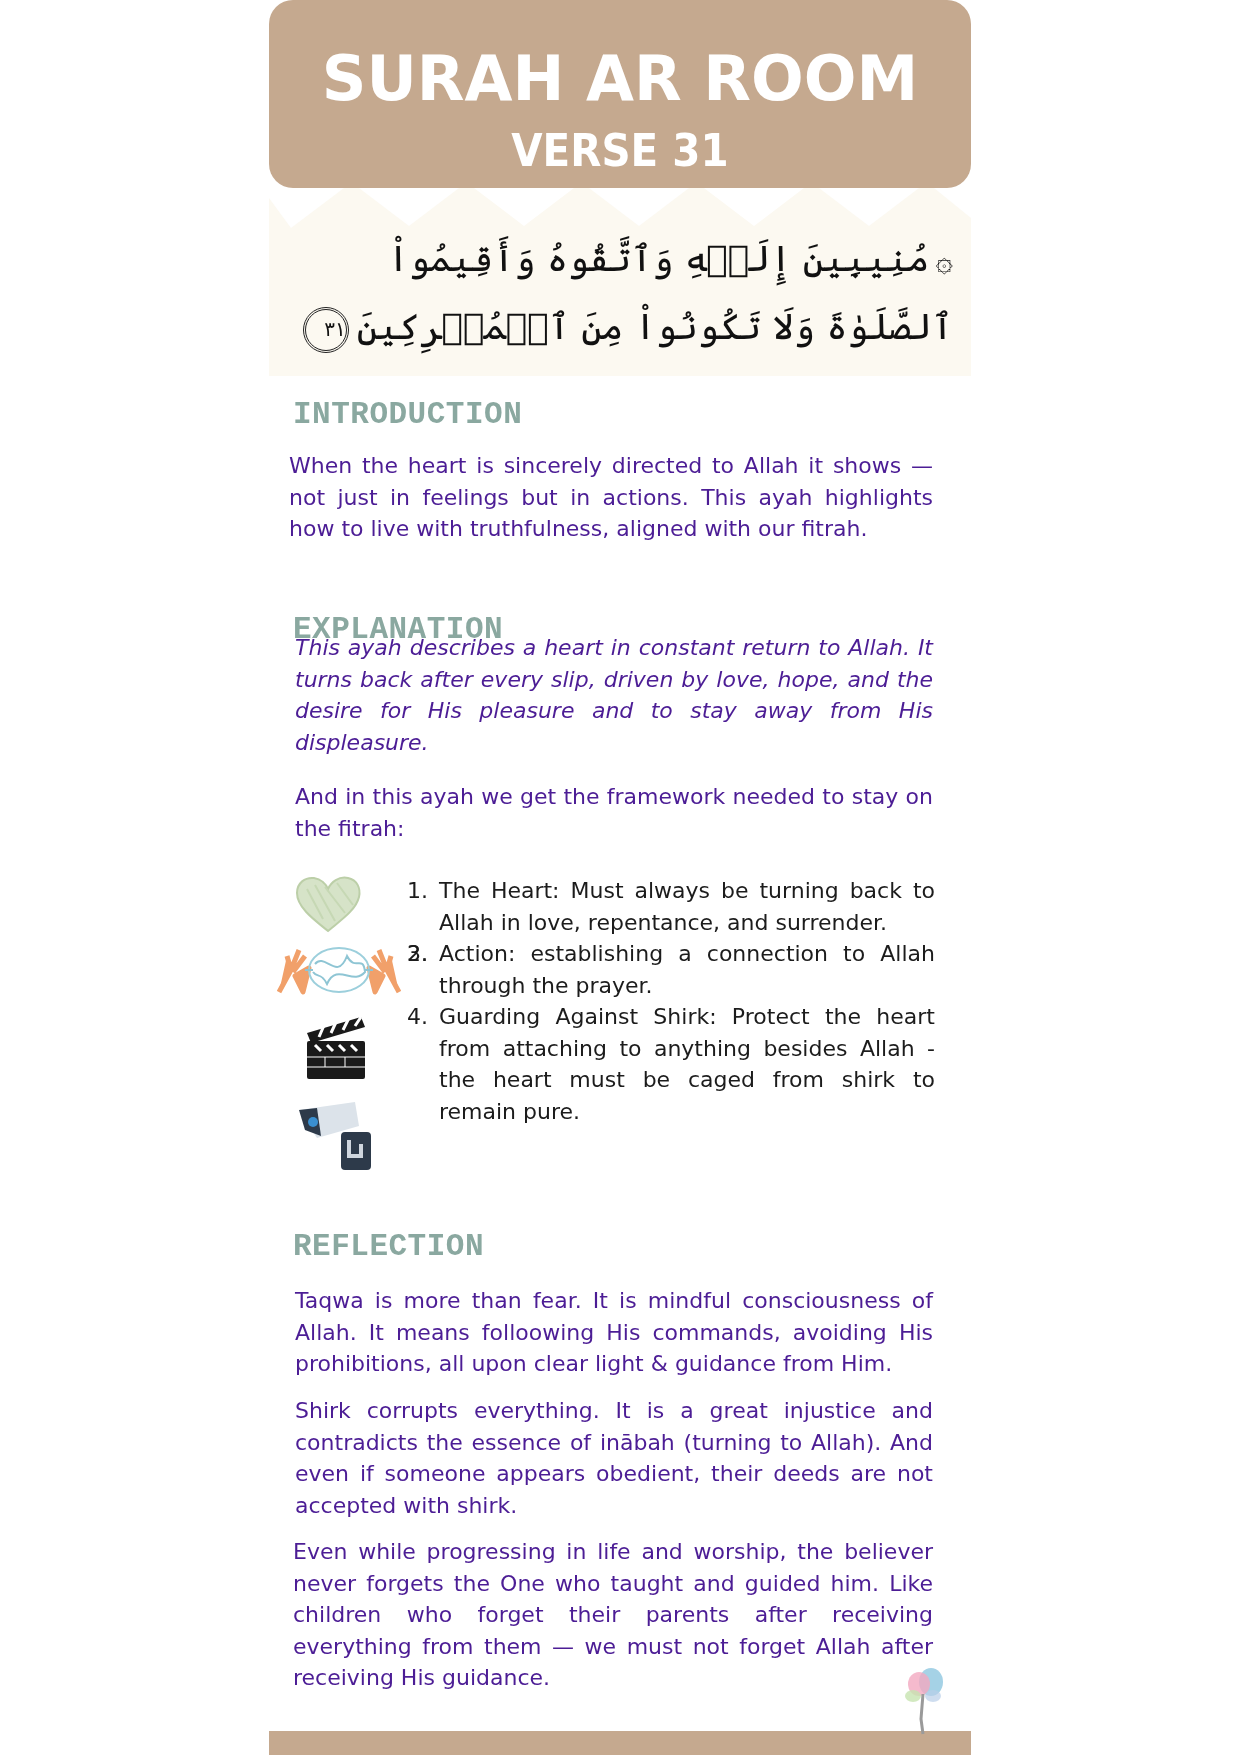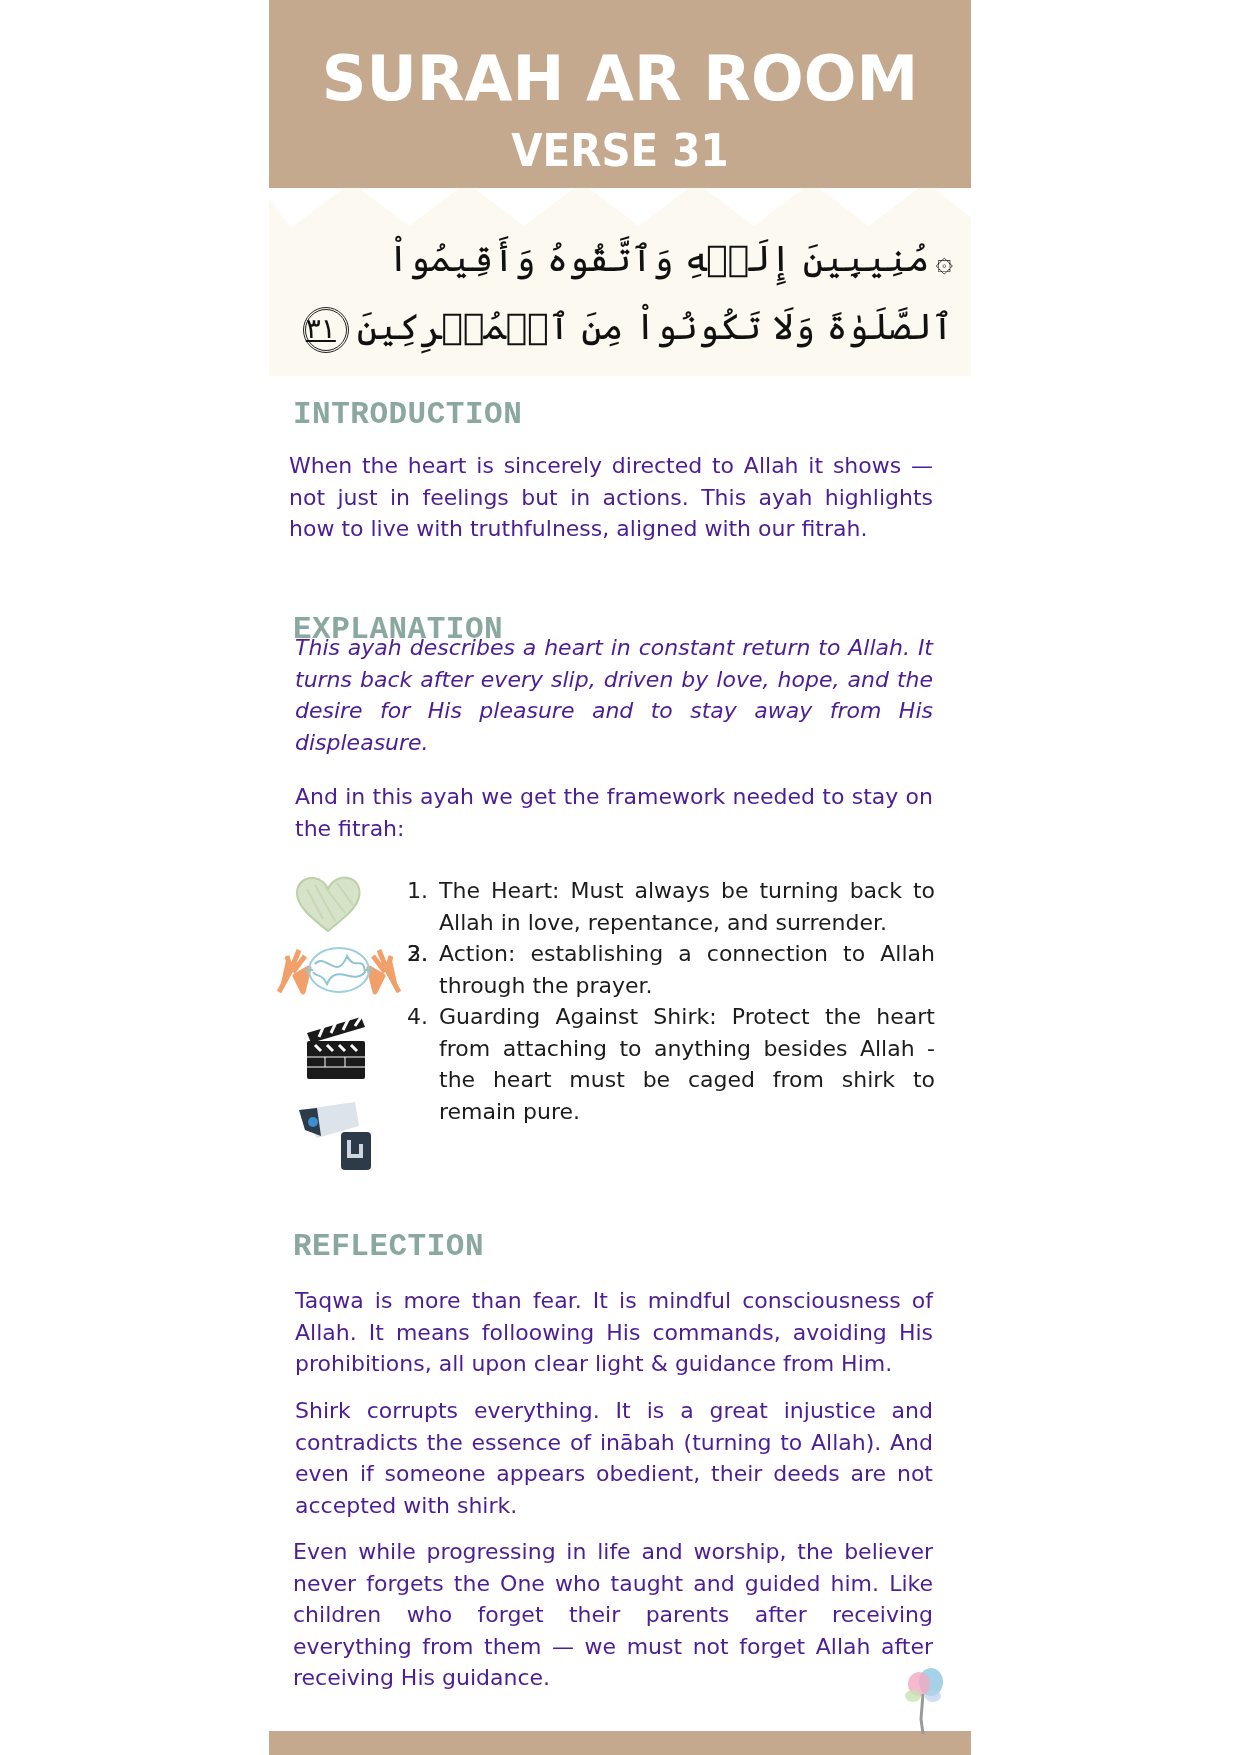--- a/index.html
+++ b/index.html
@@ -7,21 +7,21 @@
       width: 1240px; height: 1755px; background: #ffffff;
       position: relative; overflow: hidden;
       font-family: "Liberation Sans", sans-serif;
     }
     .card {
       position: absolute; left: 269px; top: 0; width: 702px; height: 1755px;
       background: #ffffff;
     }
     .header {
       position: absolute; left: 0; top: 0; width: 702px; height: 188px;
-      background: #c5a98f; text-align: center; color: #ffffff;
+      background: #c5a98f; text-align: center; color: #ffffff; border-radius: 24px;
     }
     .title {
       position: absolute; left: 0; right: 0; top: 44px;
       font-family: "DejaVu Sans", sans-serif; font-weight: bold;
       font-size: 62px; letter-spacing: 0px; line-height: 70px;
     }
     .subtitle {
       position: absolute; left: 0; right: 0; top: 126px;
       font-family: "DejaVu Sans", sans-serif; font-weight: bold;
       font-size: 44px; line-height: 50px; transform: scaleX(0.92);
@@ -33,22 +33,22 @@
     .zigzag { position: absolute; left: 0; top: 0; width: 702px; height: 46px; }
     .verse {
       position: absolute; right: 18px; left: 24px; top: 38px;
       direction: rtl; text-align: right;
       font-family: "DejaVu Serif", serif; font-size: 36px; line-height: 66px;
       color: #111111;
     }
     .verse .rosette { font-size: 30px; margin-left: 6px; }
     .ayah-num {
       display: inline-block; width: 40px; height: 40px; line-height: 38px;
-      border: 3px double #222; border-radius: 50%; text-align: left;
-      font-size: 28px; vertical-align: middle; margin-right: 8px; text-decoration: underline;
+      border: 3px double #222; border-radius: 50%; text-align: right;
+      font-size: 20px; vertical-align: middle; margin-right: 8px;
     }
     .section-heading {
       position: absolute; left: 24px; color: #8aa8a0;
       font-family: Liberation Mono, monospace; font-weight: bold;
       font-size: 31px; letter-spacing: 0.5px;
     }
     .para {
       position: absolute; left: 20px; width: 644px; color: #4c1d95;
       font-family: "DejaVu Sans", sans-serif; font-size: 22px; line-height: 31.5px;
       text-align: justify; text-align-last: left;

